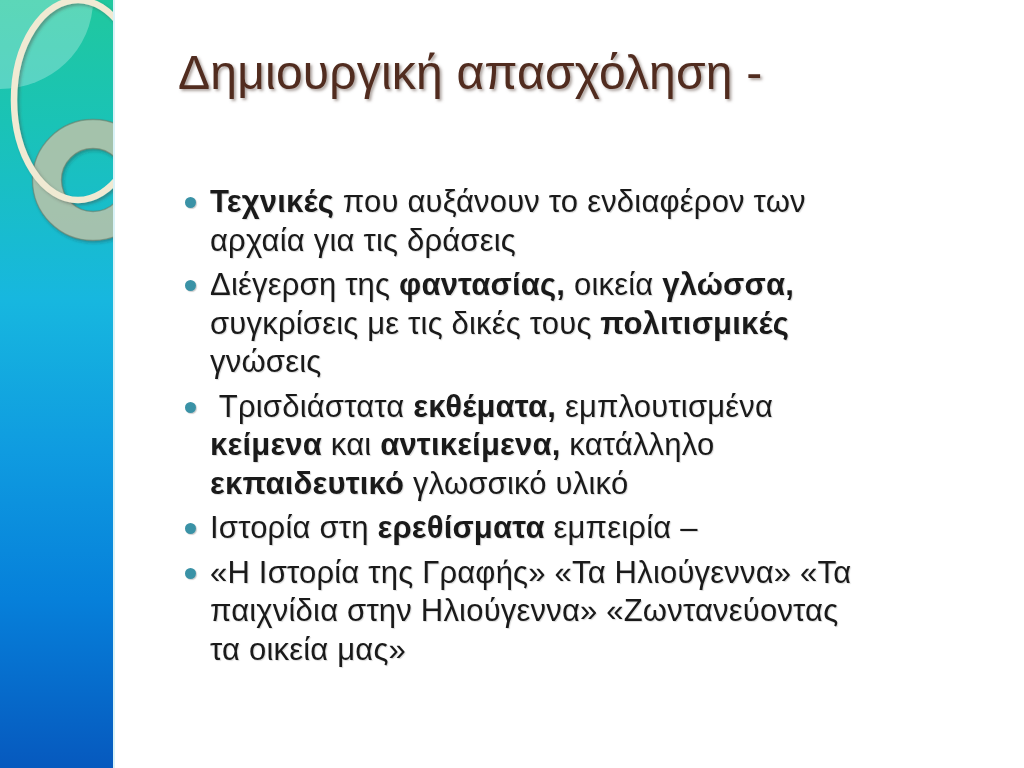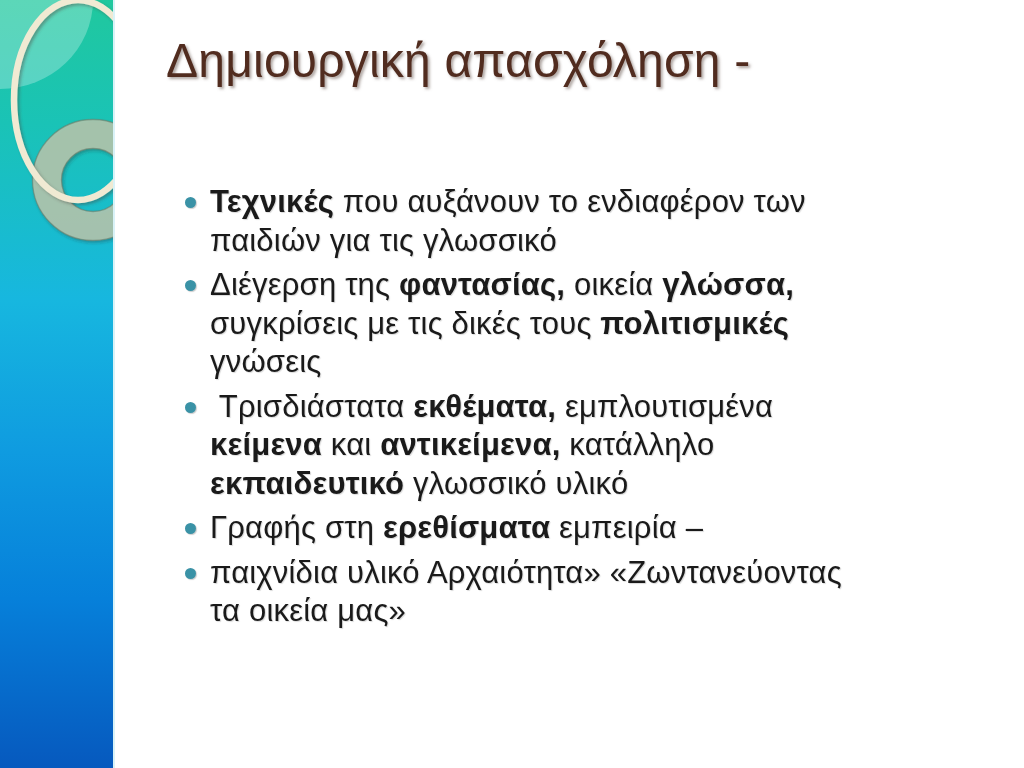--- a/index.html
+++ b/index.html
@@ -26,21 +26,21 @@
       #0680da 78%,
       #0659be 100%);
   }
   .sidebar svg { display: block; }
 
   
   .title {
     position: absolute;
     left: 166px; top: 30px;
     width: 840px;
-    margin: 0;
+    margin: 12px;
     font-size: 48px;
     line-height: 62px;
     font-weight: 400;
     color: #512c1f;
     letter-spacing: 0.2px;
     text-shadow: 2px 2px 3px rgba(105, 90, 82, 0.55);
   }
   .tline { display: block; }
 
   
@@ -98,21 +98,21 @@
 
       <ellipse cx="78" cy="100" rx="64" ry="100" fill="none" stroke="#F0EAD3" stroke-width="6.5" filter="url(#creamShadow)"></ellipse>
     </svg>
   </aside>
 
   <main class="content">
     <h1 class="title">
       <span class="tline">Δημιουργική απασχόληση -</span>
     </h1>
     <ul class="bullets">
-        <li class="bullet"><span class="dot" style="background: rgb(58, 146, 166);"></span><span class="txt"><span class="line"><span class="bseg">Τεχνικές</span><span class="rseg"> που αυξάνουν το ενδιαφέρον των</span></span><span class="line"><span class="rseg">παιδιών για τις γλωσσικό</span></span></span></li>
+        <li class="bullet"><span class="dot" style="background: rgb(58, 146, 166);"></span><span class="txt"><span class="line"><span class="bseg">Τεχνικές</span><span class="rseg"> που αυξάνουν το ενδιαφέρον των</span></span><span class="line"><span class="rseg">αρχαία για τις δράσεις</span></span></span></li>
         <li class="bullet"><span class="dot" style="background: rgb(58, 146, 166);"></span><span class="txt"><span class="line"><span class="rseg">Διέγερση της </span><span class="bseg">φαντασίας,</span><span class="rseg"> οικεία </span><span class="bseg">γλώσσα,</span></span><span class="line"><span class="rseg">συγκρίσεις με τις δικές τους </span><span class="bseg">πολιτισμικές</span></span><span class="line"><span class="rseg">γνώσεις</span></span></span></li>
         <li class="bullet"><span class="dot" style="background: rgb(58, 146, 166);"></span><span class="txt"><span class="line"><span class="rseg">&nbsp;Τρισδιάστατα </span><span class="bseg">εκθέματα,</span><span class="rseg"> εμπλουτισμένα</span></span><span class="line"><span class="bseg">κείμενα</span><span class="rseg"> και </span><span class="bseg">αντικείμενα,</span><span class="rseg"> κατάλληλο</span></span><span class="line"><span class="bseg">εκπαιδευτικό</span><span class="rseg"> γλωσσικό υλικό</span></span></span></li>
-        <li class="bullet"><span class="dot" style="background: rgb(58, 146, 166);"></span><span class="txt"><span class="line"><span class="rseg">Γραφής στη </span><span class="bseg">ερεθίσματα</span><span class="rseg"> εμπειρία –</span></span></span></li>
-        <li class="bullet"><span class="dot" style="background: rgb(58, 146, 166);"></span><span class="txt"><span class="line"><span class="rseg">παιχνίδια υλικό Αρχαιότητα» «Ζωντανεύοντας</span></span><span class="line"><span class="rseg">τα οικεία μας»</span></span></span></li>
+        <li class="bullet"><span class="dot" style="background: rgb(58, 146, 166);"></span><span class="txt"><span class="line"><span class="rseg">Ιστορία στη </span><span class="bseg">ερεθίσματα</span><span class="rseg"> εμπειρία –</span></span></span></li>
+        <li class="bullet"><span class="dot" style="background: rgb(58, 146, 166);"></span><span class="txt"><span class="line"><span class="rseg">«Η Ιστορία της Γραφής» «Τα Ηλιούγεννα» «Τα</span></span><span class="line"><span class="rseg">παιχνίδια στην Ηλιούγεννα» «Ζωντανεύοντας</span></span><span class="line"><span class="rseg">τα οικεία μας»</span></span></span></li>
       </ul>
   </main>
 
 </div>
 
 </body></html>

